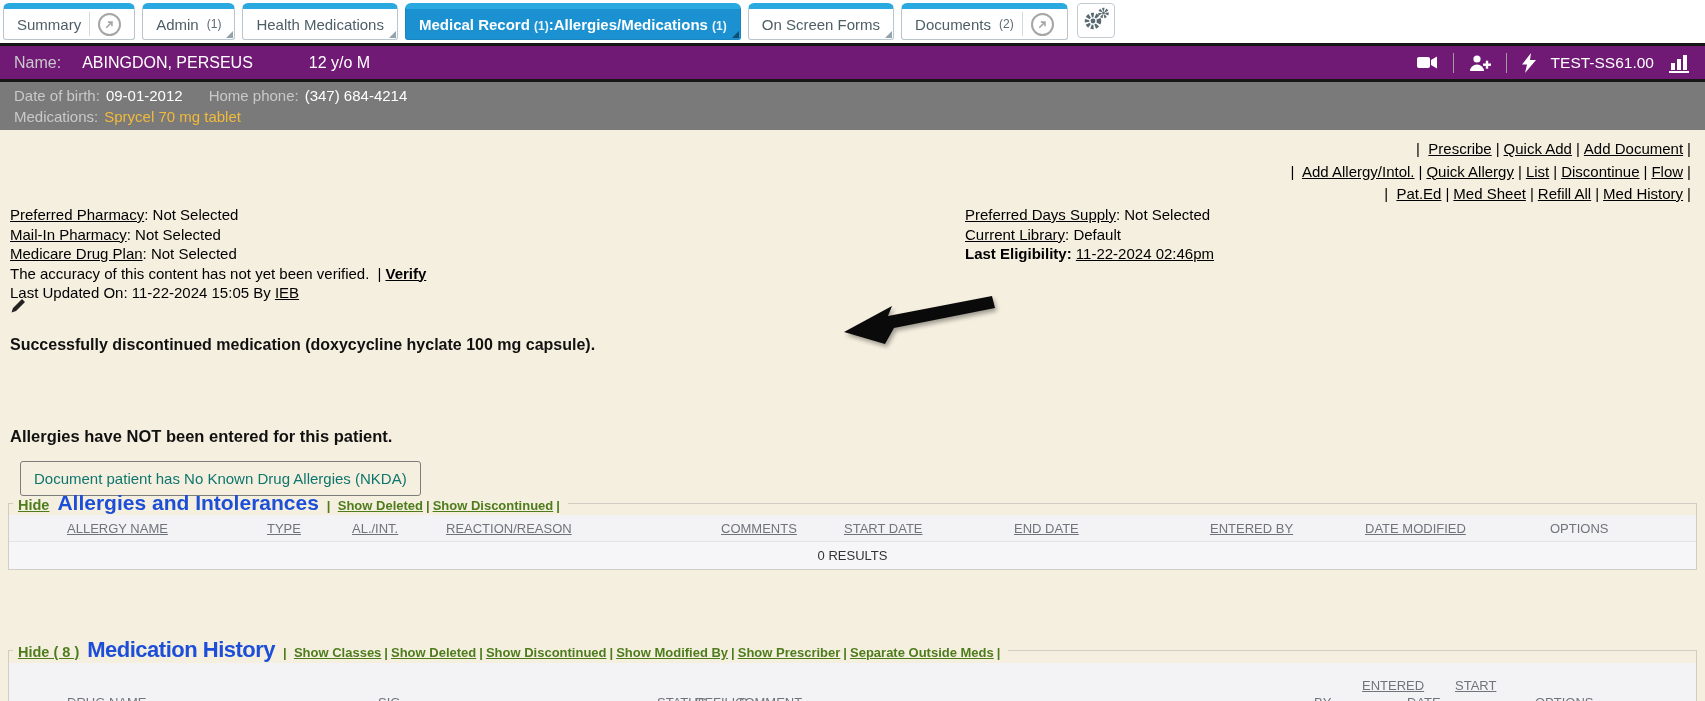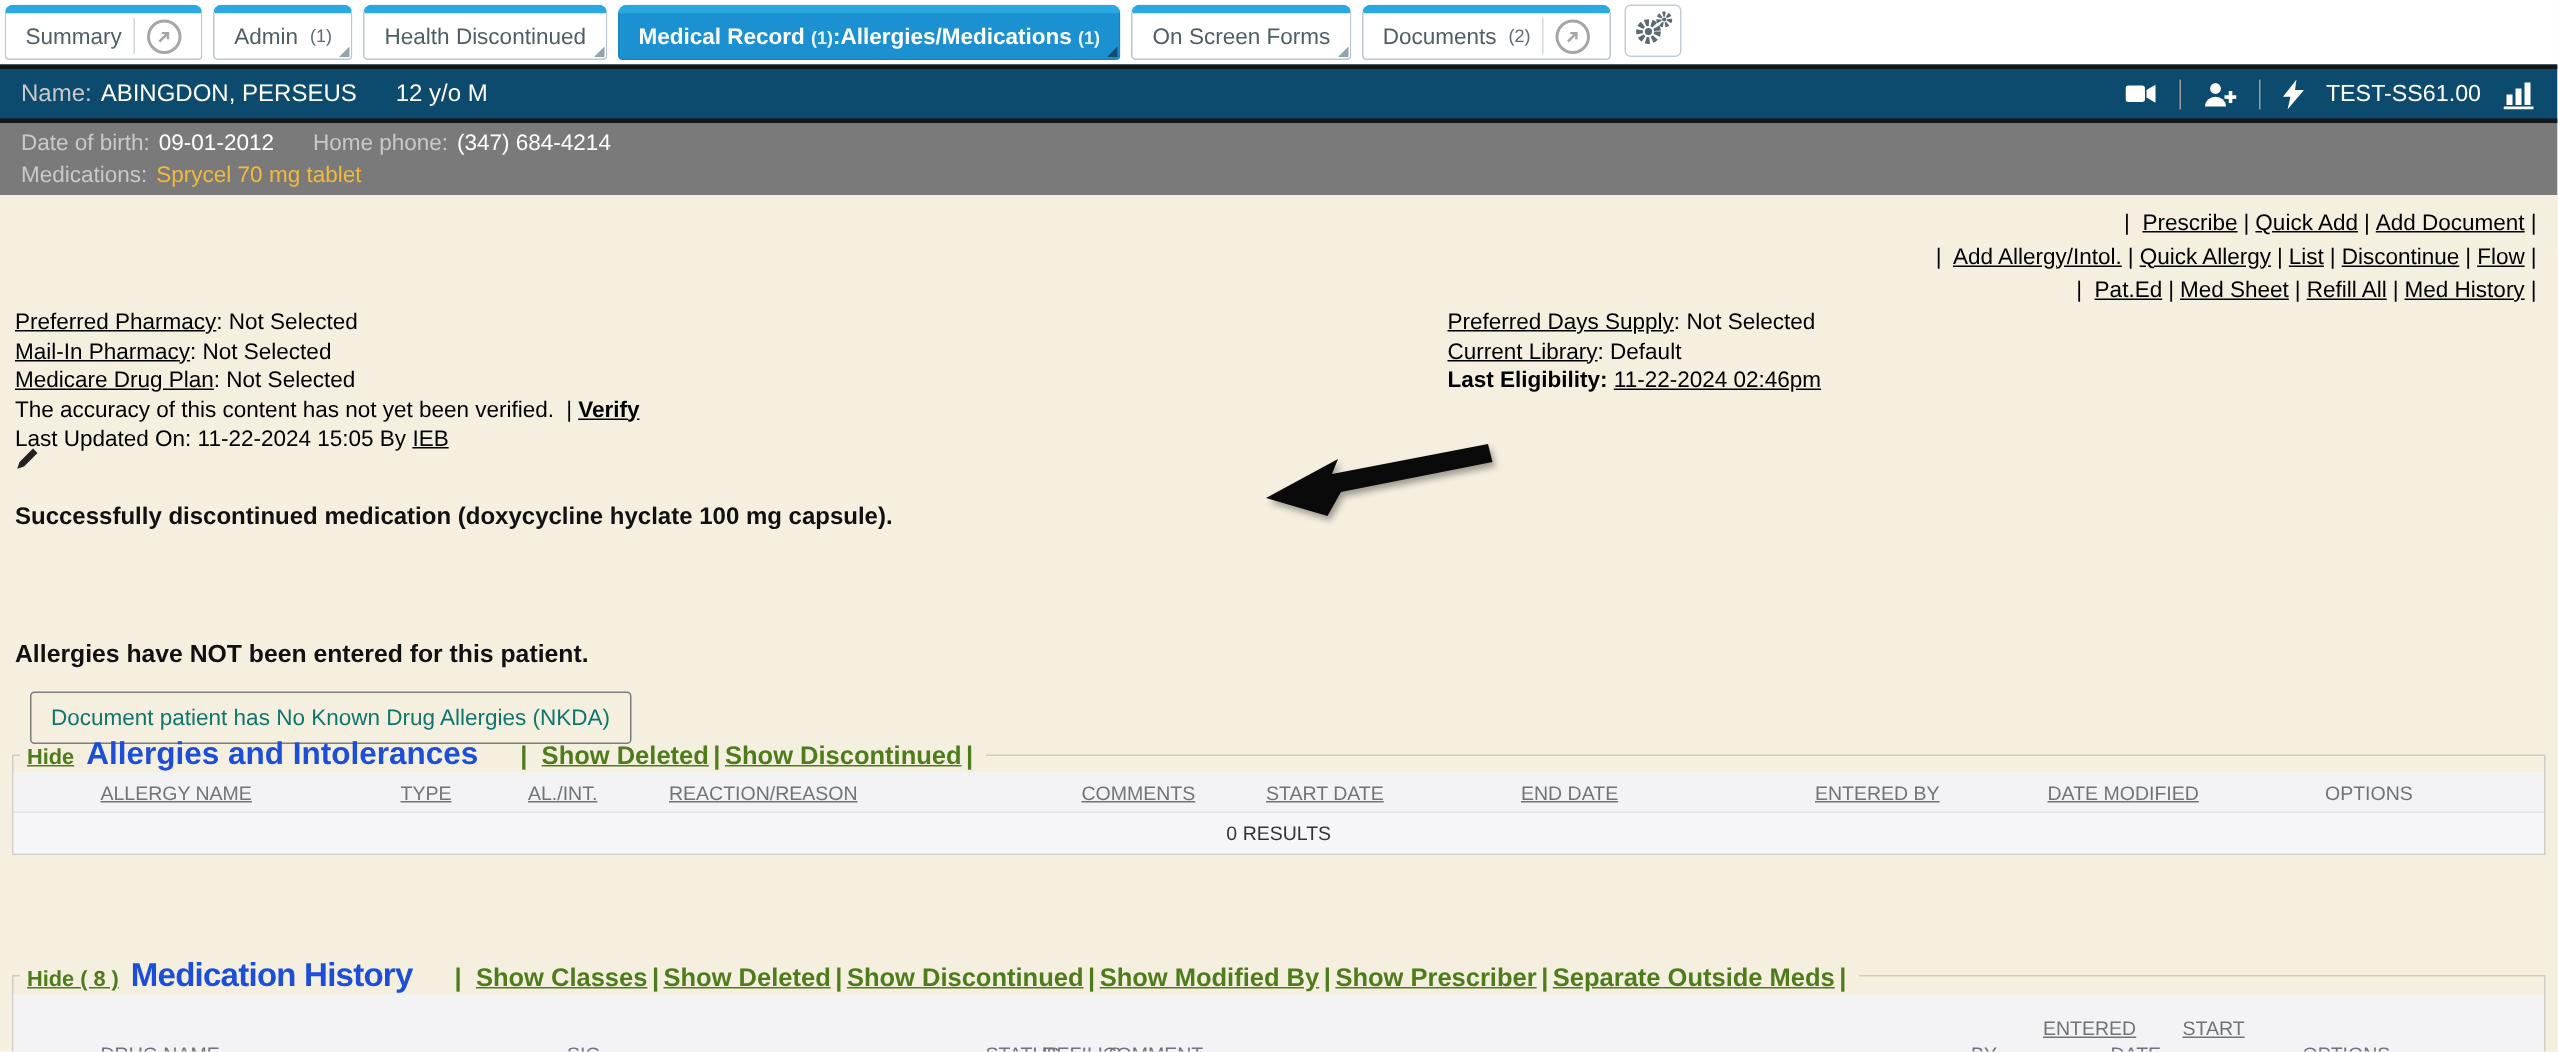--- a/index.html
+++ b/index.html
@@ -18,22 +18,22 @@
   .fold { position:absolute; right:1px; bottom:1px; width:0; height:0;
           border-left:7px solid transparent; border-bottom:7px solid #93a3ac; }
   .tab.active .fold { border-bottom-color:#0e4e73; }
   .tab-divider { width:1px; height:24px; background:#d2d9dd; }
   .circ-icon { width:23px; height:23px; border:2px solid #a6a6a6; border-radius:50%;
                display:flex; align-items:center; justify-content:center; }
   .gear-btn { height:35px; width:38px; border:1px solid #c2cdd3; border-radius:4px; background:#fff;
               margin-left:2px; position:relative; cursor:pointer; }
 
   
-  .banner1 { height:39px; background:#0c4a6e; border-top:3px solid #161616; border-bottom:3px solid #161616;
-             display:flex; align-items:center; padding:0 14px; color:#fff; font-size:16px; }
+  .banner1 { height:39px; background:#701a75; border-top:3px solid #161616; border-bottom:3px solid #161616;
+             display:flex; align-items:center; padding:0 14px; color:#fff; font-size:16px;gap:15px; }
   .blabel { color:#c9c9c9; margin-right:6px; }
   .banner1 .spacer { flex:1; }
   .banner-icons { display:flex; align-items:center; gap:15px; }
   .vdiv { width:1px; height:20px; background:#9e9e9e; }
   .banner2 { height:48px; background:#7a7a7a; padding:3px 14px; color:#fff; font-size:15px; }
   .banner2 .line { line-height:21px; display:flex; align-items:baseline; }
   .gap30 { display:inline-block; width:26px; }
   .meds-val { color:#f2ba3a; }
 
   
@@ -54,21 +54,21 @@
           color:#0f766e; background:#f5efdf; border:1px solid #7d7d7d; border-radius:3px; padding:8px 13px; cursor:pointer; }
 
   
   fieldset { position:absolute; left:8px; right:8px; border:1px solid #cfcdc4; }
   fieldset.allergies { top:361px; }
   fieldset.meds { top:507px; height:160px; }
   legend { display:flex; align-items:baseline; margin-left:4px; padding:0 5px; }
   .hide-link { color:#4e7c1c; font-weight:bold; font-size:14.5px; }
   .section-title { color:#1d4ed8; font-weight:bold; font-size:21px; margin:0 8px 0 8px; white-space:nowrap; }
   fieldset.meds .section-title { font-size:22px; letter-spacing:-0.5px; }
-  .linklist { font-size:17px; font-weight:bold; color:#4e7c1c;margin-left:20px; }
+  .linklist { font-size:13px; font-weight:bold; color:#4e7c1c; }
   .linklist::before { content:"|\00a0"; }
   .linklist a { color:#4e7c1c; }
   .linklist .pipe { margin:0 3px; }
 
   .thead { display:flex; background:#f3f3f6; font-size:13px; color:#70747a; padding-left:10px; }
   .ahead { height:27px; align-items:center; border-bottom:1px solid #e3e3e5; }
   .th span { text-decoration:underline;margin-left:48px; }
   .th.nounder span { text-decoration:none; }
   .ac1{width:200px} .ac2{width:85px} .ac3{width:94px} .ac4{width:275px} .ac5{width:123px}
   .ac6{width:170px} .ac7{width:196px} .ac8{width:155px} .ac9{width:185px} .ac10{width:auto}
@@ -91,21 +91,21 @@
           <path d="M4 12 L11 5 M6 5 H11 V10" stroke="#a6a6a6" stroke-width="2" fill="none"></path>
         </svg>
     </span>
   </div>
   <div class="tab">
     <span>Admin</span>
     <span class="count">(1)</span>
     <span class="fold"></span>
   </div>
   <div class="tab">
-    <span>Health Discontinued</span>
+    <span>Health Medications</span>
     <span class="fold"></span>
   </div>
   <div class="tab active">
     <span><span>Medical Record </span><span class="count">(1)</span><span>:Allergies/Medications </span><span class="count">(1)</span></span>
     <span class="fold"></span>
   </div>
   <div class="tab">
     <span>On Screen Forms</span>
     <span class="fold"></span>
   </div>

